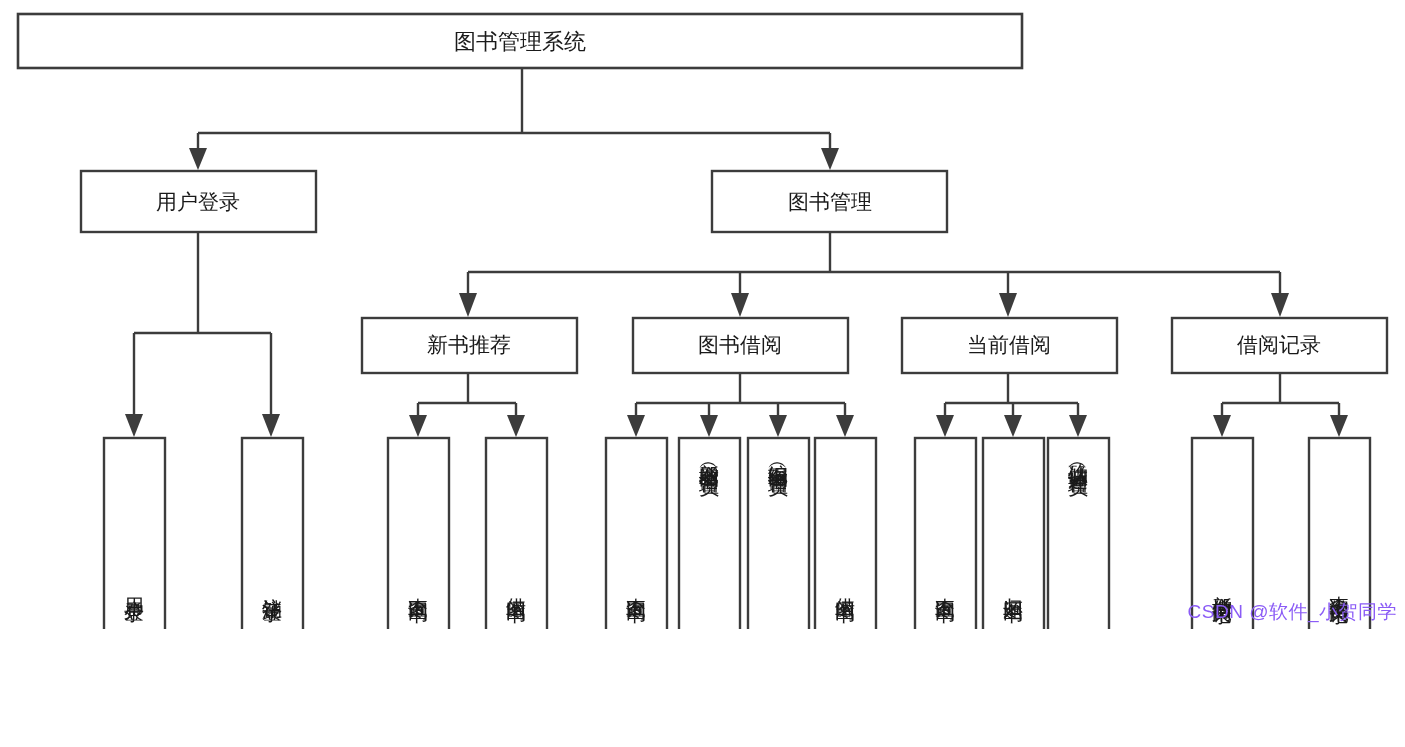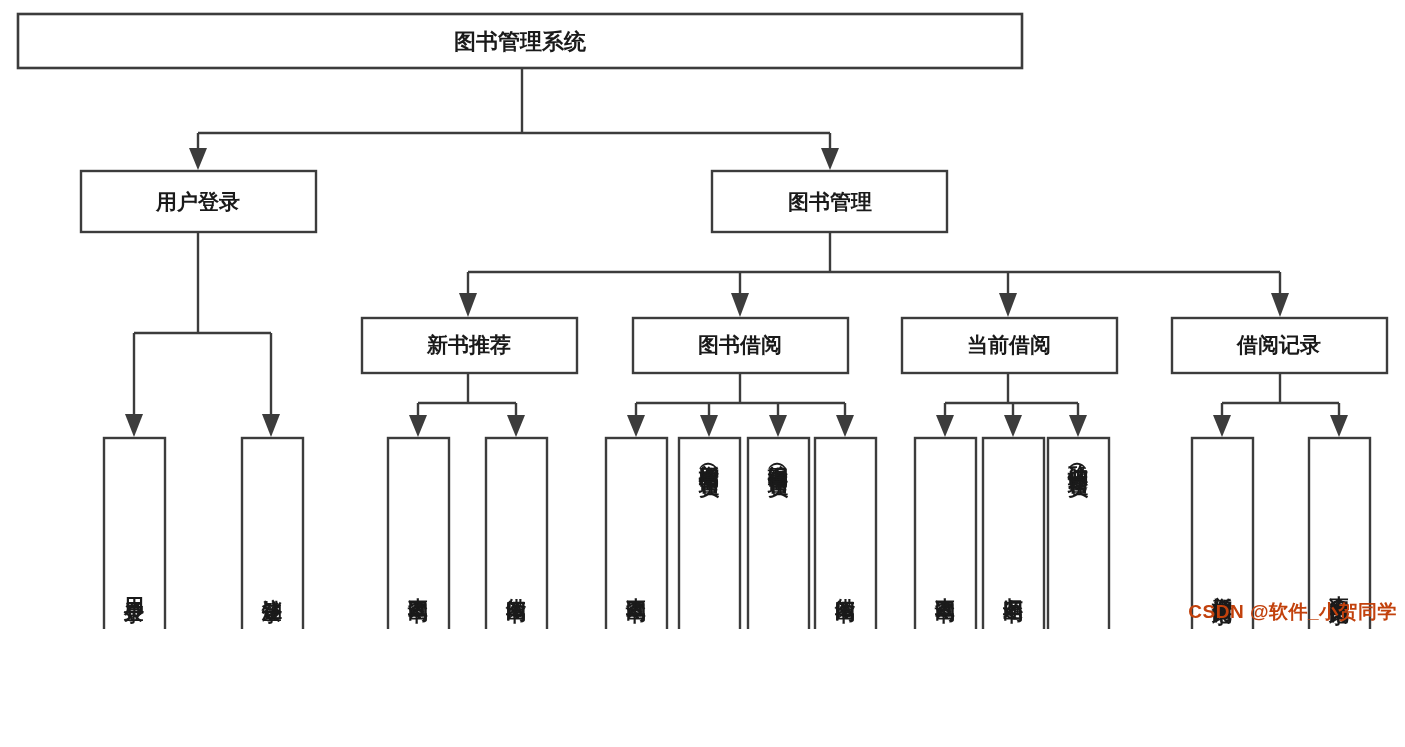--- a/index.html
+++ b/index.html
@@ -9,21 +9,20 @@
   }
   body {
     font-family: "Liberation Sans", "DejaVu Sans", sans-serif;
   }
   #diagram-root {
     position: relative;
     width: 1405px;
     height: 629px;
     background: #ffffff;
     overflow: hidden;
-    font-weight: bold;
   }
   svg#diagram-svg {
     position: absolute;
     left: 0;
     top: 0;
     width: 1405px;
     height: 747px;
   }
   .node-box {
     fill: #ffffff;
@@ -67,21 +66,21 @@
     align-items: center;
     justify-content: center;
     pointer-events: none;
   }
   .watermark {
     position: absolute;
     right: 8px;
     bottom: 4px;
     font-family: "Liberation Sans", "DejaVu Sans", sans-serif;
     font-size: 19px;
-    color: #c2410c;
+    color: #8b5cf6;
     white-space: nowrap;
     letter-spacing: 0.5px;
   }
 </style>
 </head>
 <body>
 
 <div id="diagram-root">
 
   <svg id="diagram-svg" viewBox="0 0 1405 747">

